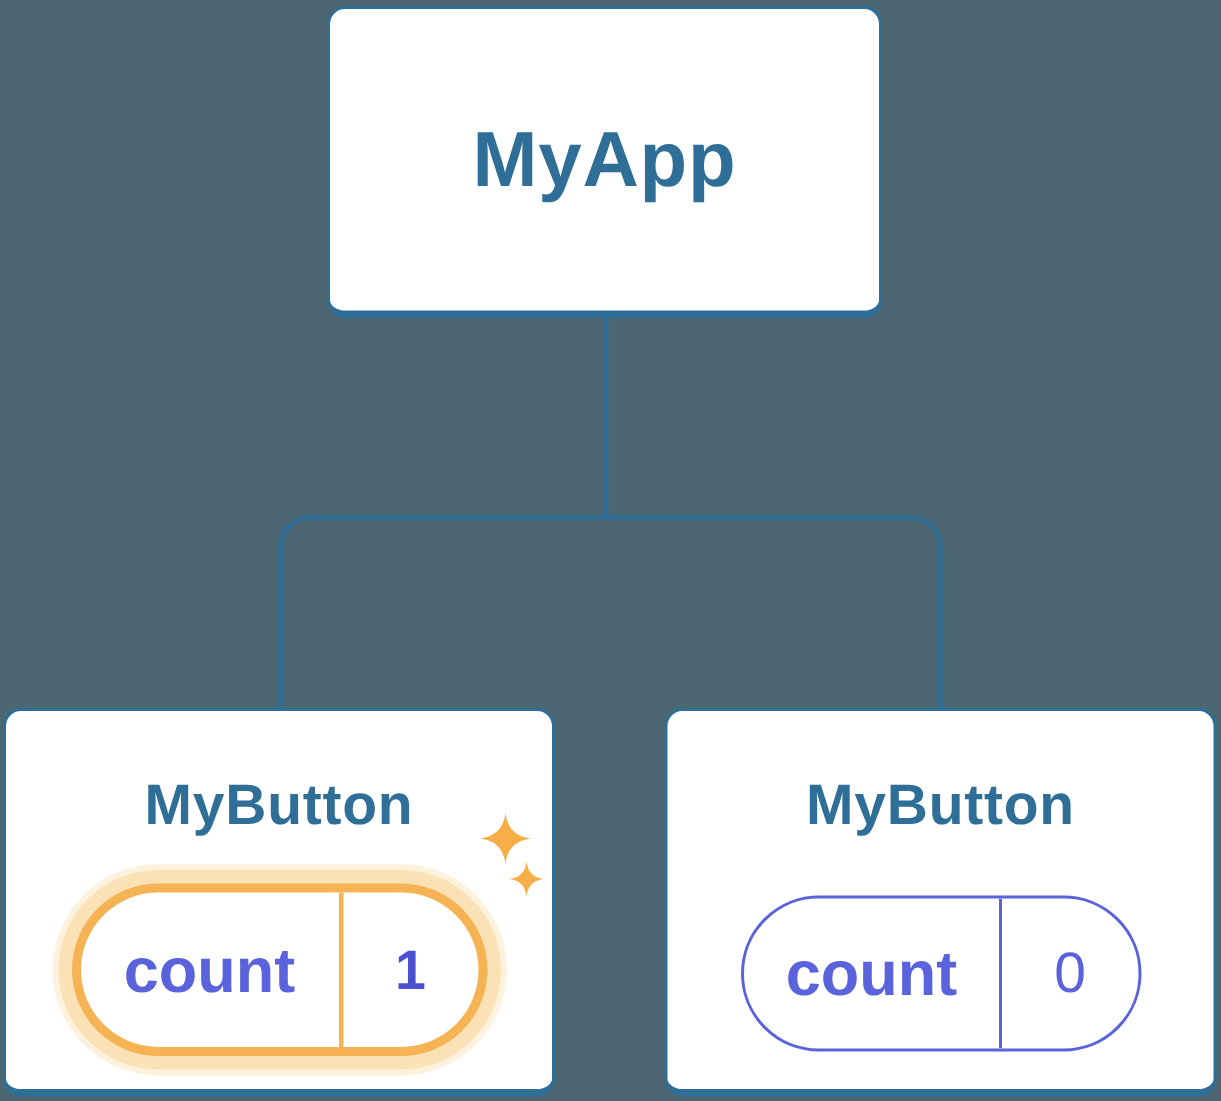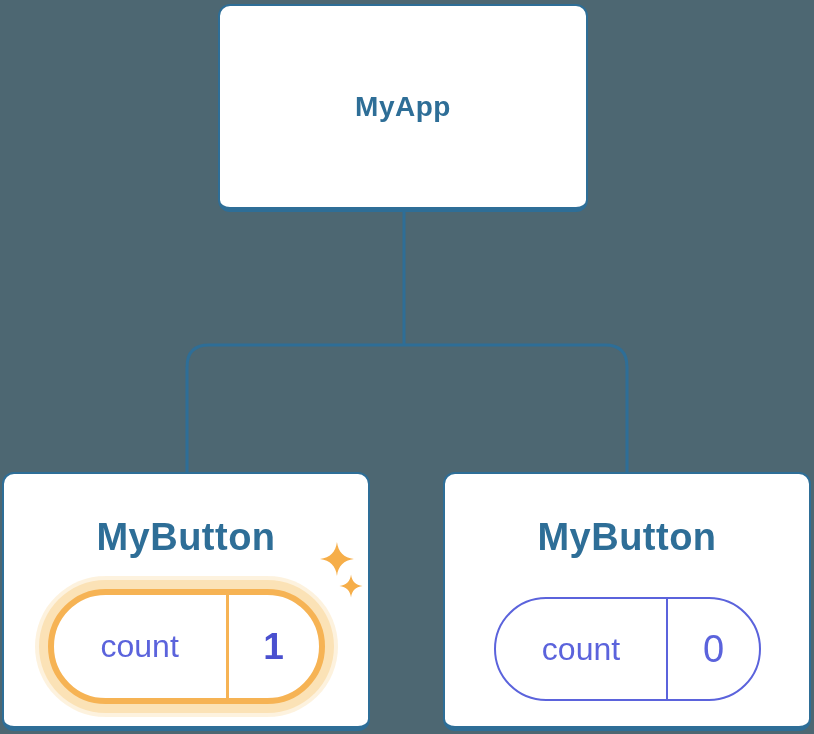--- a/index.html
+++ b/index.html
@@ -37,21 +37,21 @@
   }
   .card-root {
     left: 218px; top: 4px;
     width: 370px; height: 208px;
     justify-content: center;
   }
   .card-child-left  { left: 2px;   top: 472px; width: 368px; height: 259px; }
   .card-child-right { left: 443px; top: 472px; width: 368px; height: 259px; }
 
   .root-title {
-    font-size: 28px;
+    font-size: 52px;
     font-weight: 600;
     color: #2e6e97;
     letter-spacing: 0.5px;
   }
   .child-title {
     margin-top: 42px;
     font-size: 38px;
     font-weight: 600;
     color: #2e6e97;
     letter-spacing: 0.5px;
@@ -76,22 +76,23 @@
     margin-top: 38px;
     width: 267px; height: 104px;
     border: 2px solid #5b63dc;
     border-radius: 54px;
   }
   .pill-key {
     flex: 0 0 65%;
     display: flex;
     align-items: center;
     justify-content: center;
-    font-size: 32px;
+    font-size: 42px;
     color: #5b63dc;
+    font-weight: bold;
   }
   .pill-divider { width: 0; }
   .pill-highlighted .pill-divider { border-left: 3px solid #f6b354; }
   .pill-normal      .pill-divider { border-left: 2px solid #5b63dc; }
   .pill-value {
     flex: 1;
     display: flex;
     align-items: center;
     justify-content: center;
     font-size: 38px;

